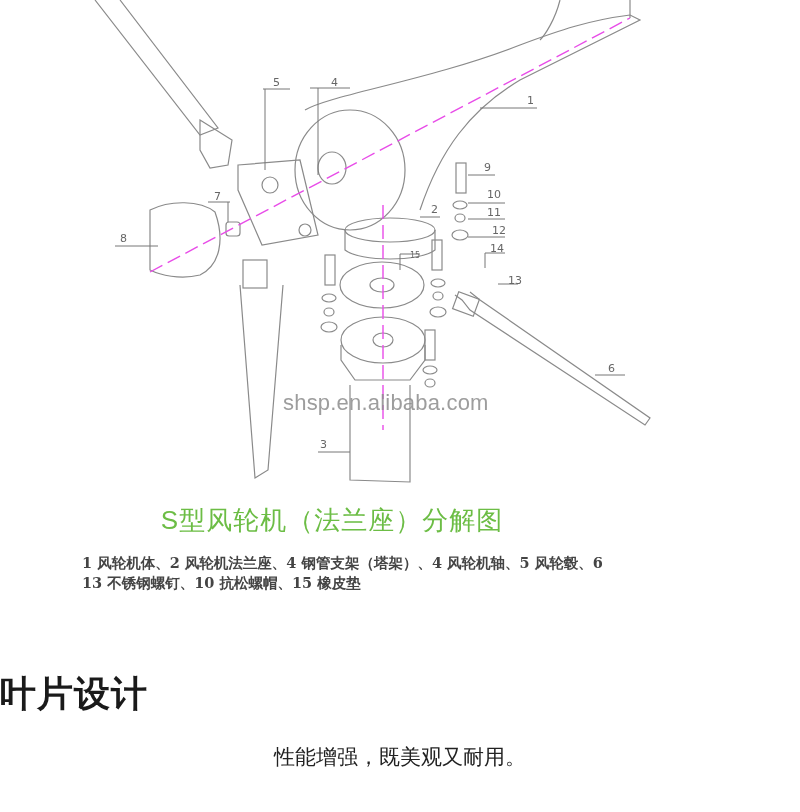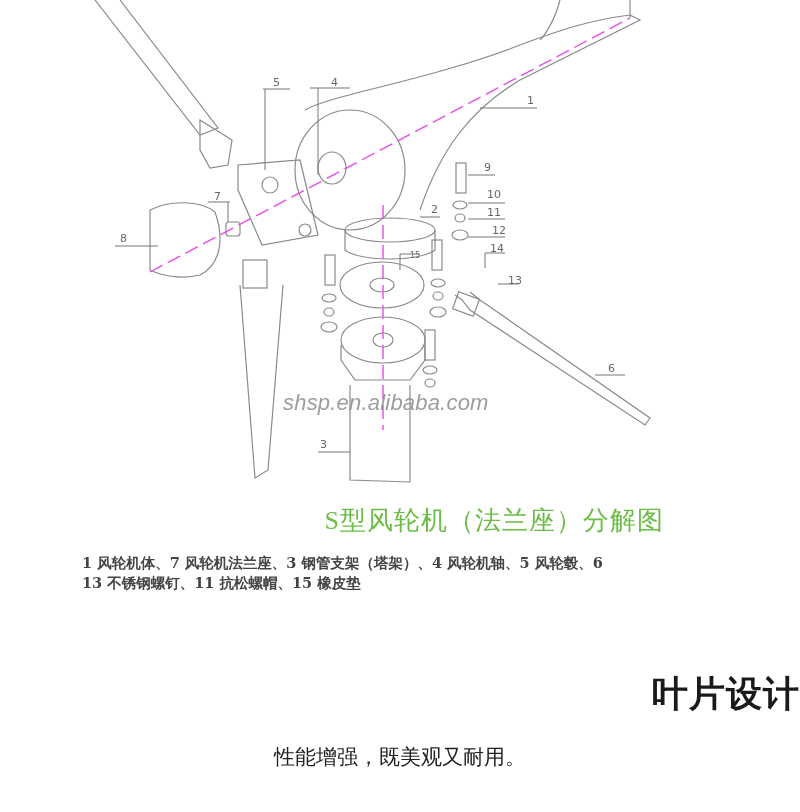--- a/index.html
+++ b/index.html
@@ -1,22 +1,22 @@
 <!DOCTYPE html>
 <html><head>
 <meta charset="utf-8">
 <style>
   html, body { margin: 0; padding: 0; background: #ffffff; }
   body { width: 800px; height: 812px; position: relative; overflow: hidden; font-family: "DejaVu Sans", sans-serif; }
   .diagram { position: absolute; left: 0; top: 0; width: 800px; height: 500px; }
   .diagram svg { display: block; }
-  .watermark { position: absolute; left: 283px; top: 390px; font-family: "Liberation Sans", sans-serif; font-size: 22px; color: rgba(140,140,140,0.85); letter-spacing: 0.2px; font-style: italic; }
-  .diag-title { position: absolute; left: 0; width: 664px; top: 503px; text-align: right; font-family: Liberation Serif, serif; font-size: 26px; color: #6cbd45; letter-spacing: 1px; }
+  .watermark { position: absolute; left: 283px; top: 390px; font-family: "Liberation Sans", sans-serif; font-size: 22px; color: rgba(140,140,140,0.85); letter-spacing: 0.2px; }
+  .diag-title { position: absolute; left: 0; width: 664px; top: 503px; text-align: center; font-family: Liberation Sans, sans-serif; font-size: 26px; color: #6cbd45; letter-spacing: 1px; }
   .legend { position: absolute; left: 82px; top: 553px; width: 680px; font-family: "DejaVu Serif", serif; font-size: 14.5px; line-height: 20px; color: #444; font-weight: bold; }
-  .section-title { position: absolute; left: 0; width: 800px; top: 670px; text-align: right; font-family: "DejaVu Sans", sans-serif; font-weight: bold; font-size: 36px; color: #1a1a1a; letter-spacing: 1px; }
+  .section-title { position: absolute; left: 0; width: 800px; top: 670px; text-align: left; font-family: "DejaVu Sans", sans-serif; font-weight: bold; font-size: 36px; color: #1a1a1a; letter-spacing: 1px; }
   .section-body { position: absolute; left: 20px; width: 760px; top: 738px; text-align: center; font-family: "DejaVu Sans", sans-serif; font-size: 21px; line-height: 38px; color: #222; }
 </style>
 </head>
 <body>
 
 <div class="diagram">
   <svg width="800" height="500" viewBox="0 0 800 500">
     <g fill="none" stroke="#8a8a8a" stroke-width="1.2">
 
       <path d="M95 0 L200 135 L218 128 L120 0"></path>
@@ -116,21 +116,21 @@
       <text x="490" y="252">14</text>
       <text x="410" y="258" font-size="8">15</text>
     </g>
   </svg>
   <div class="watermark">shsp.en.alibaba.com</div>
 </div>
 
 <div class="diag-title">S型风轮机（法兰座）分解图</div>
 
 <div class="legend">
-  <div>1  风轮机体、7  风轮机法兰座、3  钢管支架（塔架）、4  风轮机轴、5  风轮毂、6</div>
-  <div>13  不锈钢螺钉、11  抗松螺帽、15  橡皮垫</div>
+  <div>1  风轮机体、2  风轮机法兰座、4  钢管支架（塔架）、4  风轮机轴、5  风轮毂、6</div>
+  <div>13  不锈钢螺钉、10  抗松螺帽、15  橡皮垫</div>
 </div>
 
 <div class="section-title">叶片设计</div>
 
 <div class="section-body">
   <div>性能增强，既美观又耐用。</div>
 </div>
 
 </body></html>

